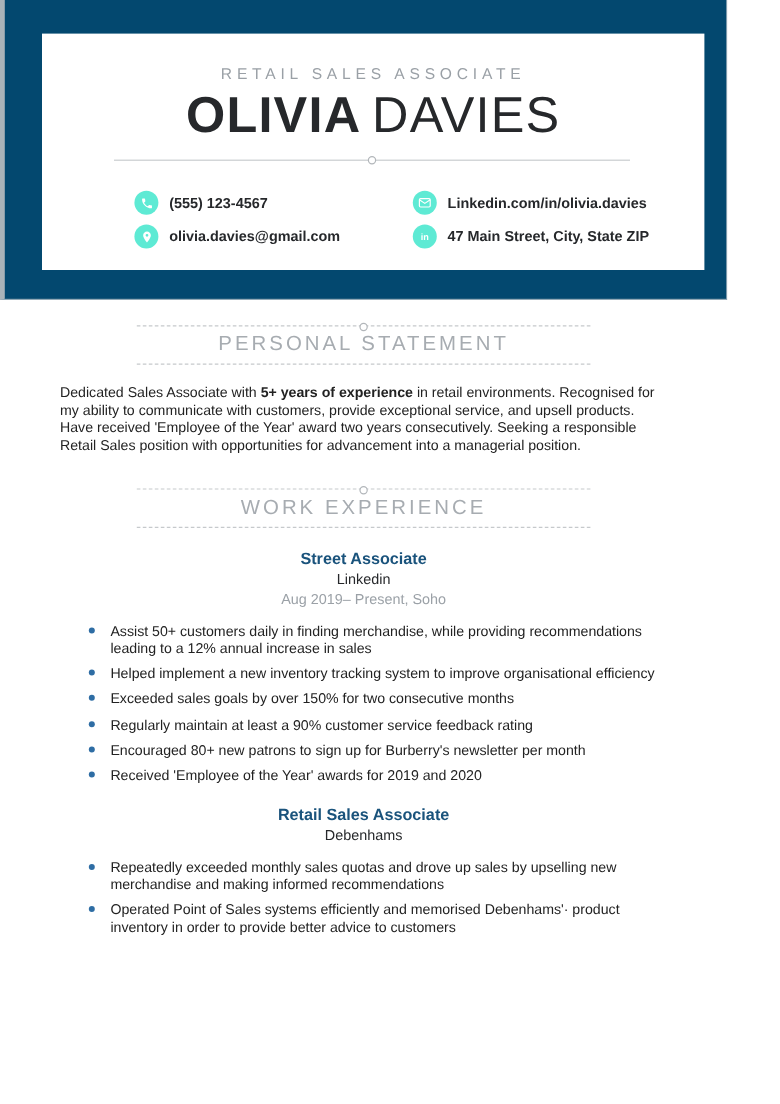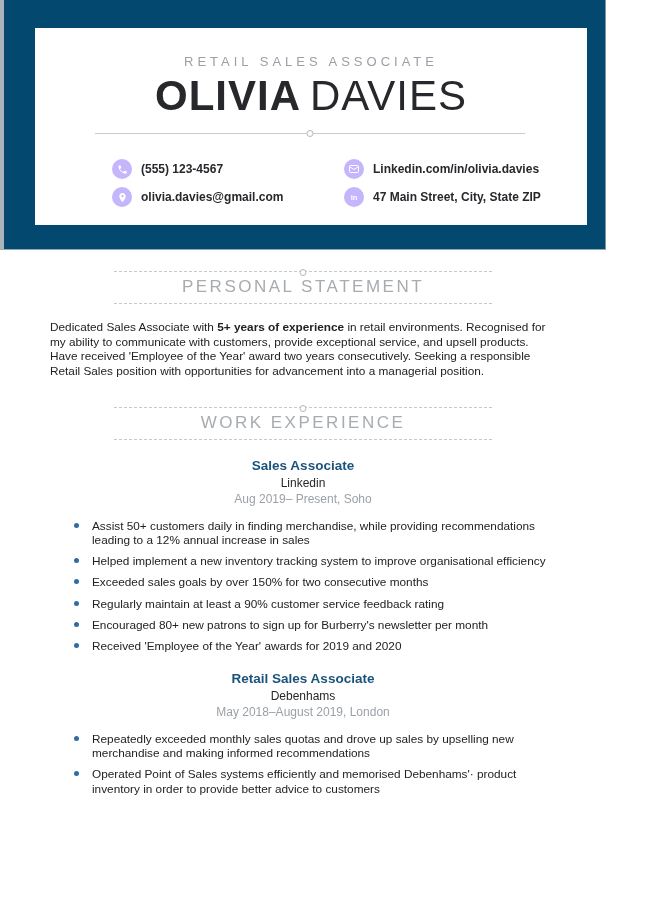--- a/index.html
+++ b/index.html
@@ -41,21 +41,21 @@
   .mid-circle{
     position:absolute;left:50%;top:-3px;transform:translateX(-50%);
     width:5px;height:5px;border:1px solid #b2b6ba;border-radius:50%;background:#fff;
   }
   .contacts{
     display:grid;grid-template-columns:232px 1fr;
     row-gap:8px;margin:25px 0 0 77px;text-align:left;
   }
   .contact{display:flex;align-items:center;gap:9px;font-size:12px;font-weight:600;color:#26282b;}
   .cicon{
-    flex:none;width:20px;height:20px;border-radius:50%;background:#c4b5fd;
+    flex:none;width:20px;height:20px;border-radius:50%;background:#5eead4;
     display:flex;align-items:center;justify-content:center;
   }
   .cicon svg{display:block;}
 
   
   main{padding:0 50px;}
   .sec-head{width:378px;margin:0 auto;}
   .sec-head.first{margin-top:21px;}
   .sec-head.second{margin-top:28px;}
   .sec-line{position:relative;height:0;border-top:1px dashed #c6c9cc;}
@@ -147,21 +147,21 @@
     <section>
       <div class="sec-head second">
         <div class="sec-line">
           <span class="mid-circle"></span>
         </div>
         <h2 class="sec-title">WORK EXPERIENCE</h2>
         <div class="sec-line"></div>
       </div>
 
       <div class="job">
-        <h3 class="job-title">Sales Associate</h3>
+        <h3 class="job-title">Street Associate</h3>
         <div class="job-company">Linkedin</div>
         <div class="job-date">Aug 2019– Present, Soho</div>
         <ul class="bullets">
           <li>
               <span class="dot"></span>
               <span>Assist 50+ customers daily in finding merchandise, while providing recommendations leading to a 12% annual increase in sales</span>
             </li>
           <li>
               <span class="dot"></span>
               <span>Helped implement a new inventory tracking system to improve organisational efficiency</span>
@@ -181,21 +181,20 @@
           <li>
               <span class="dot"></span>
               <span>Received 'Employee of the Year' awards for 2019 and 2020</span>
             </li>
         </ul>
       </div>
 
       <div class="job">
         <h3 class="job-title">Retail Sales Associate</h3>
         <div class="job-company">Debenhams</div>
-        <div class="job-date">May 2018–August 2019, London</div>
         <ul class="bullets">
           <li>
               <span class="dot"></span>
               <span>Repeatedly exceeded monthly sales quotas and drove up sales by upselling new merchandise and making informed recommendations</span>
             </li>
           <li>
               <span class="dot"></span>
               <span>Operated Point of Sales systems efficiently and memorised Debenhams'· product inventory in order to provide better advice to customers</span>
             </li>
         </ul>

